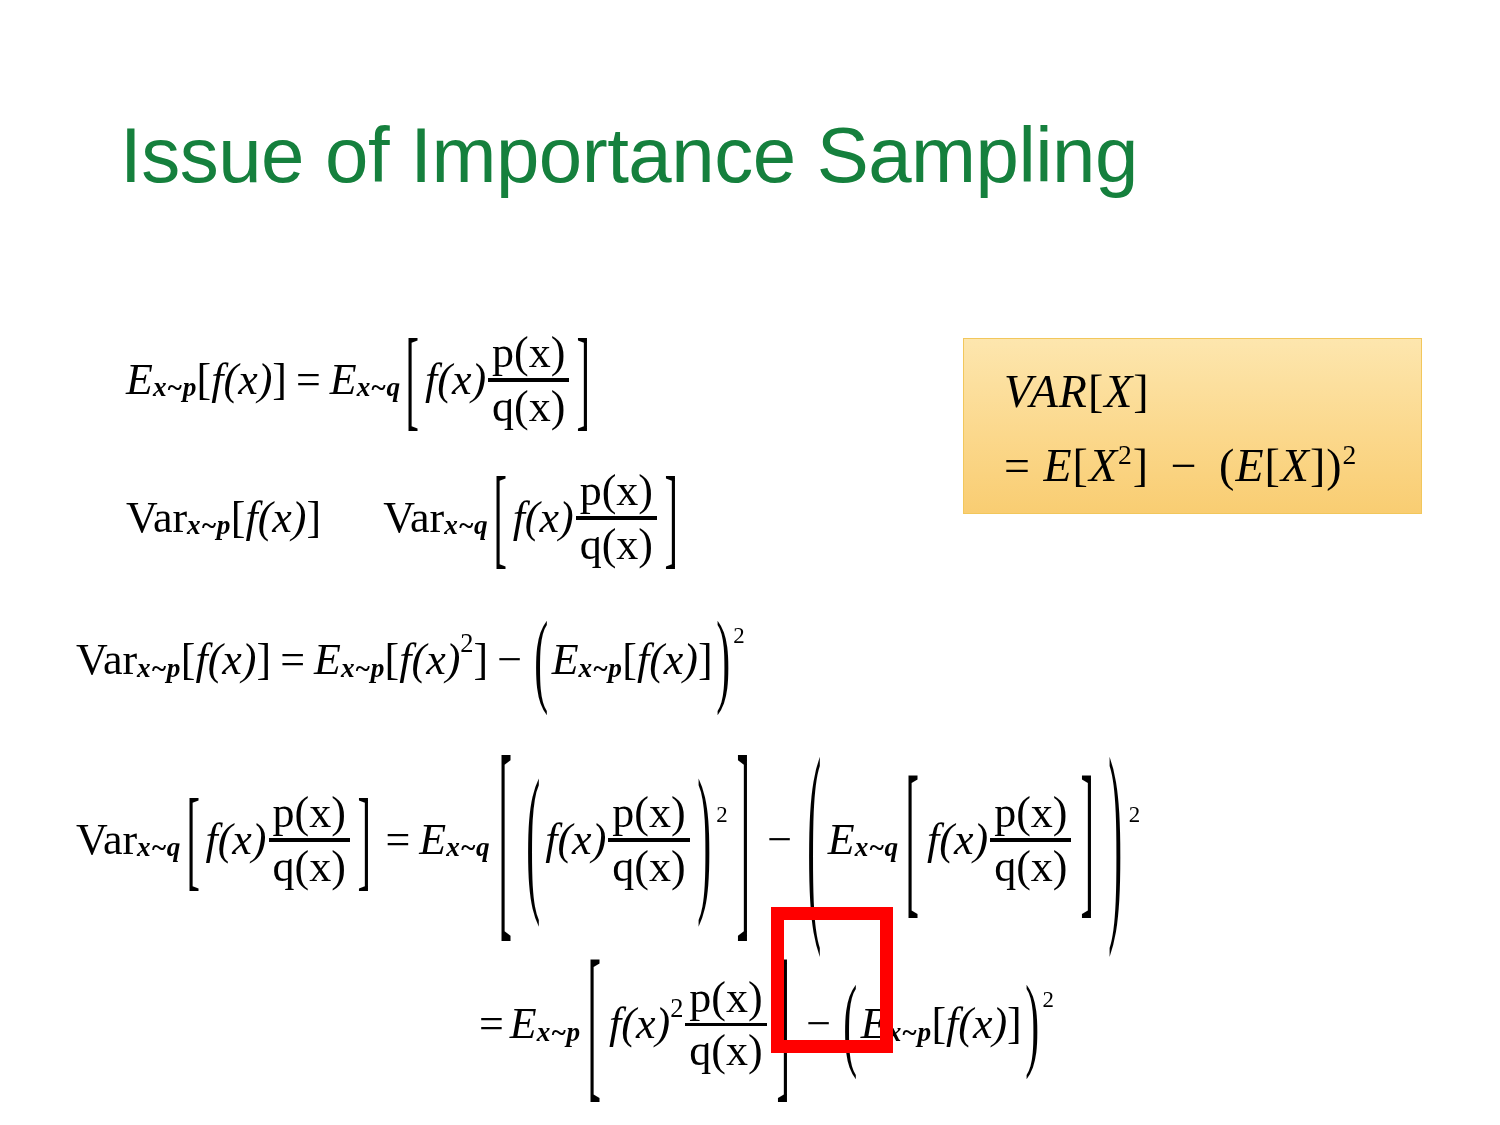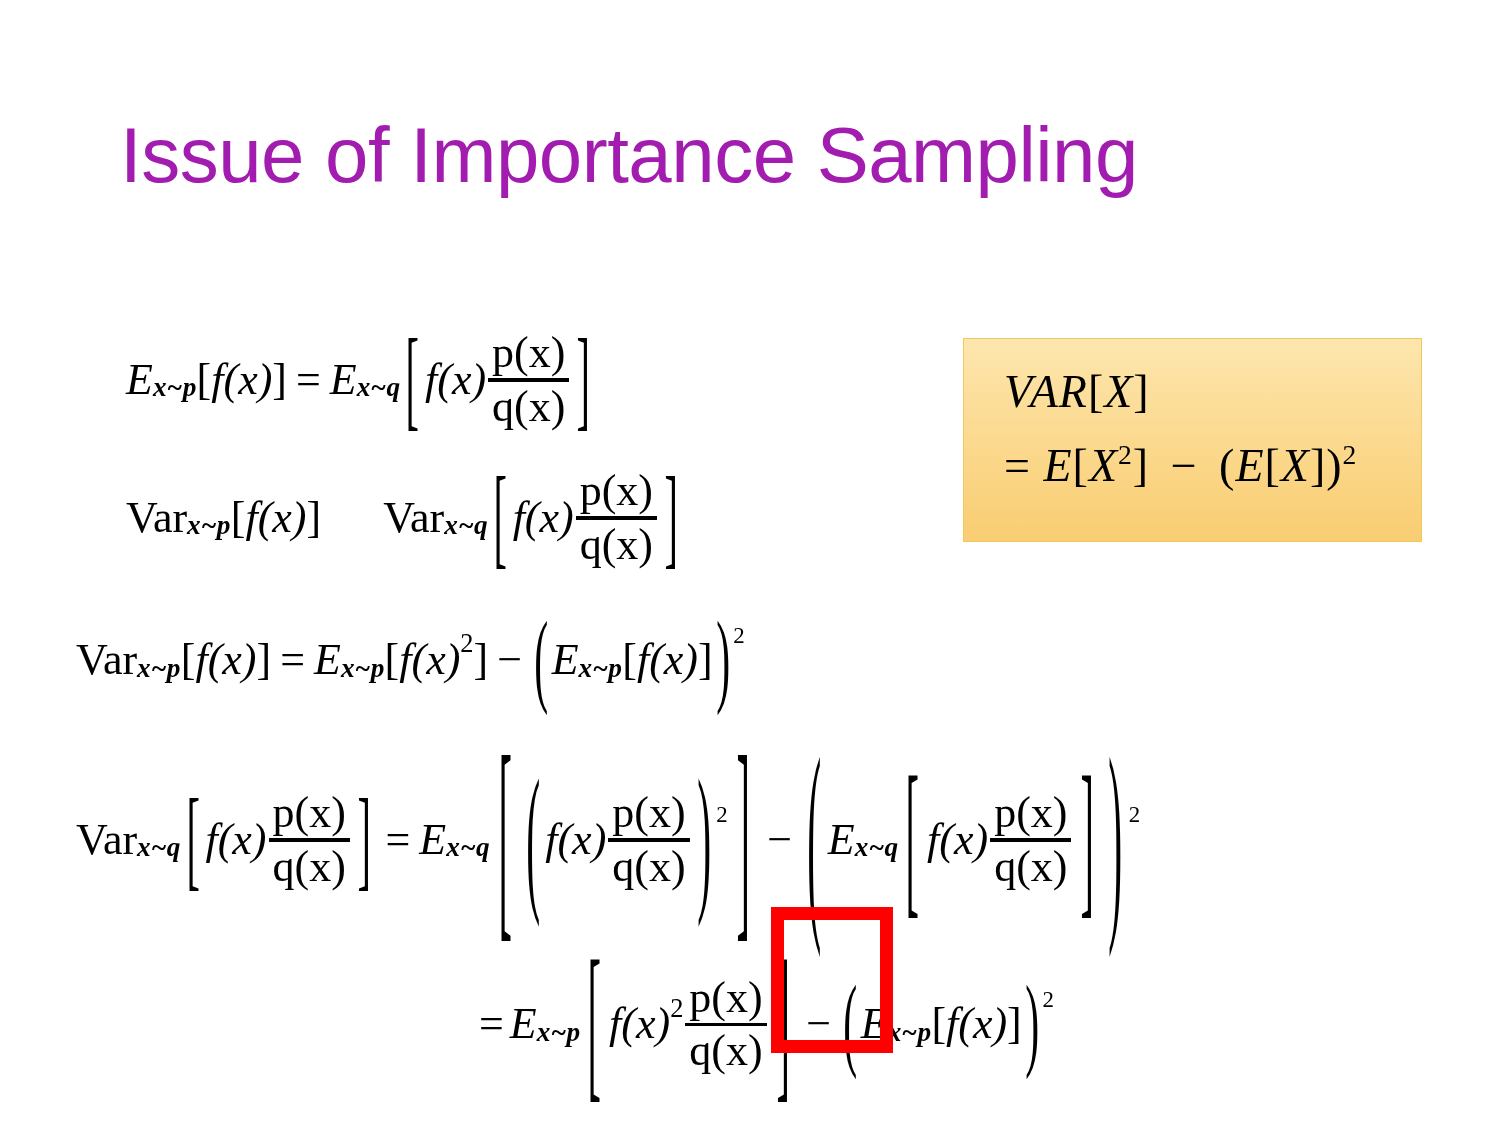--- a/index.html
+++ b/index.html
@@ -18,21 +18,21 @@
 
   
   #slide-title {
     position: absolute;
     left: 120px;
     top: 116px;
     font-family: "Liberation Sans", sans-serif;
     font-size: 78px;
     font-weight: 300;
     letter-spacing: -0.5px;
-    color: #a21caf;
+    color: #15803d;
     white-space: nowrap;
     line-height: 1.0;
   }
 
   
   .math {
     position: absolute;
     font-family: "Liberation Serif", "DejaVu Serif", serif;
     color: #000000;
     white-space: nowrap;
@@ -101,21 +101,21 @@
   .op { margin: 0 9px; font-style: normal; }
   .opt { margin: 0 6px; font-style: normal; }
   .gap { display: inline-block; width: 62px; }
 
   
   #var-box {
     position: absolute;
     left: 963px;
     top: 338px;
     width: 459px;
-    height: 204px;
+    height: 176px;
     background: linear-gradient(180deg, #FDE6AE 0%, #FBD88C 55%, #F9CD72 100%);
     border: 1px solid #F2C75C;
     box-sizing: border-box;
   }
   #var-box .vline {
     position: absolute;
     font-family: "Liberation Serif", "DejaVu Serif", serif;
     font-style: italic;
     color: #000;
     white-space: nowrap;

